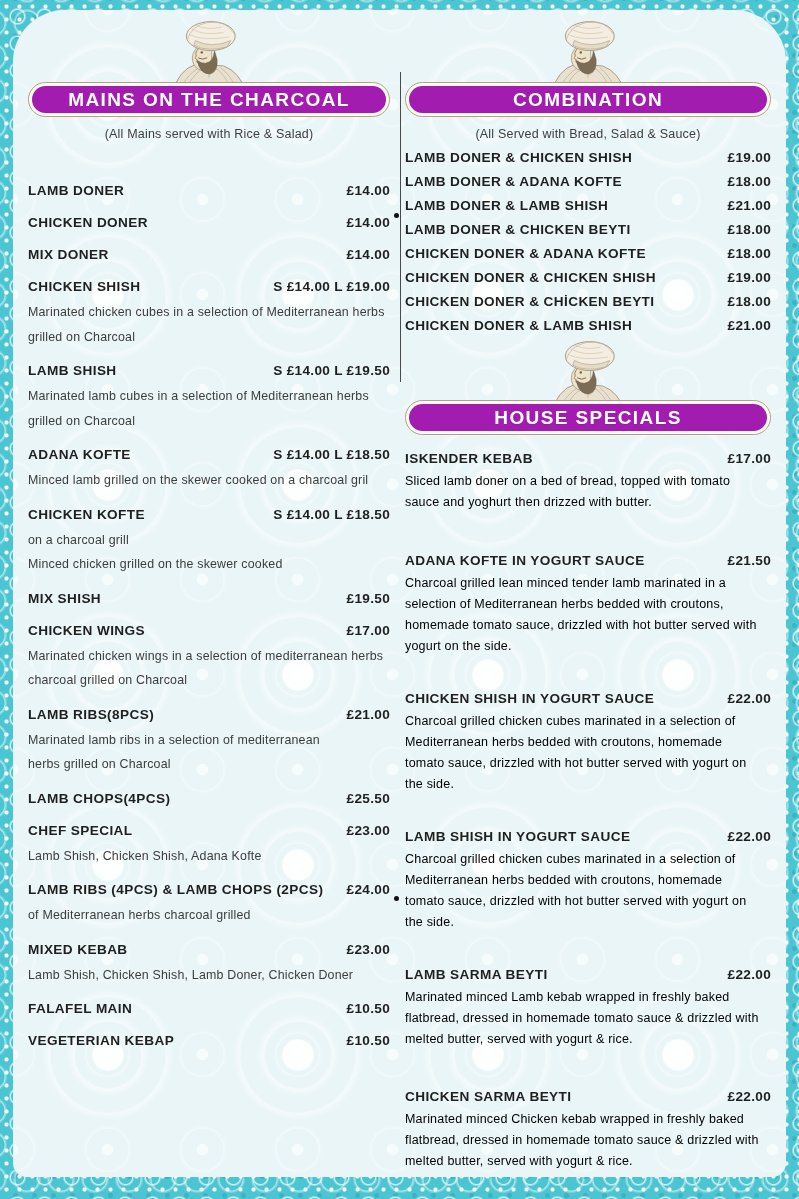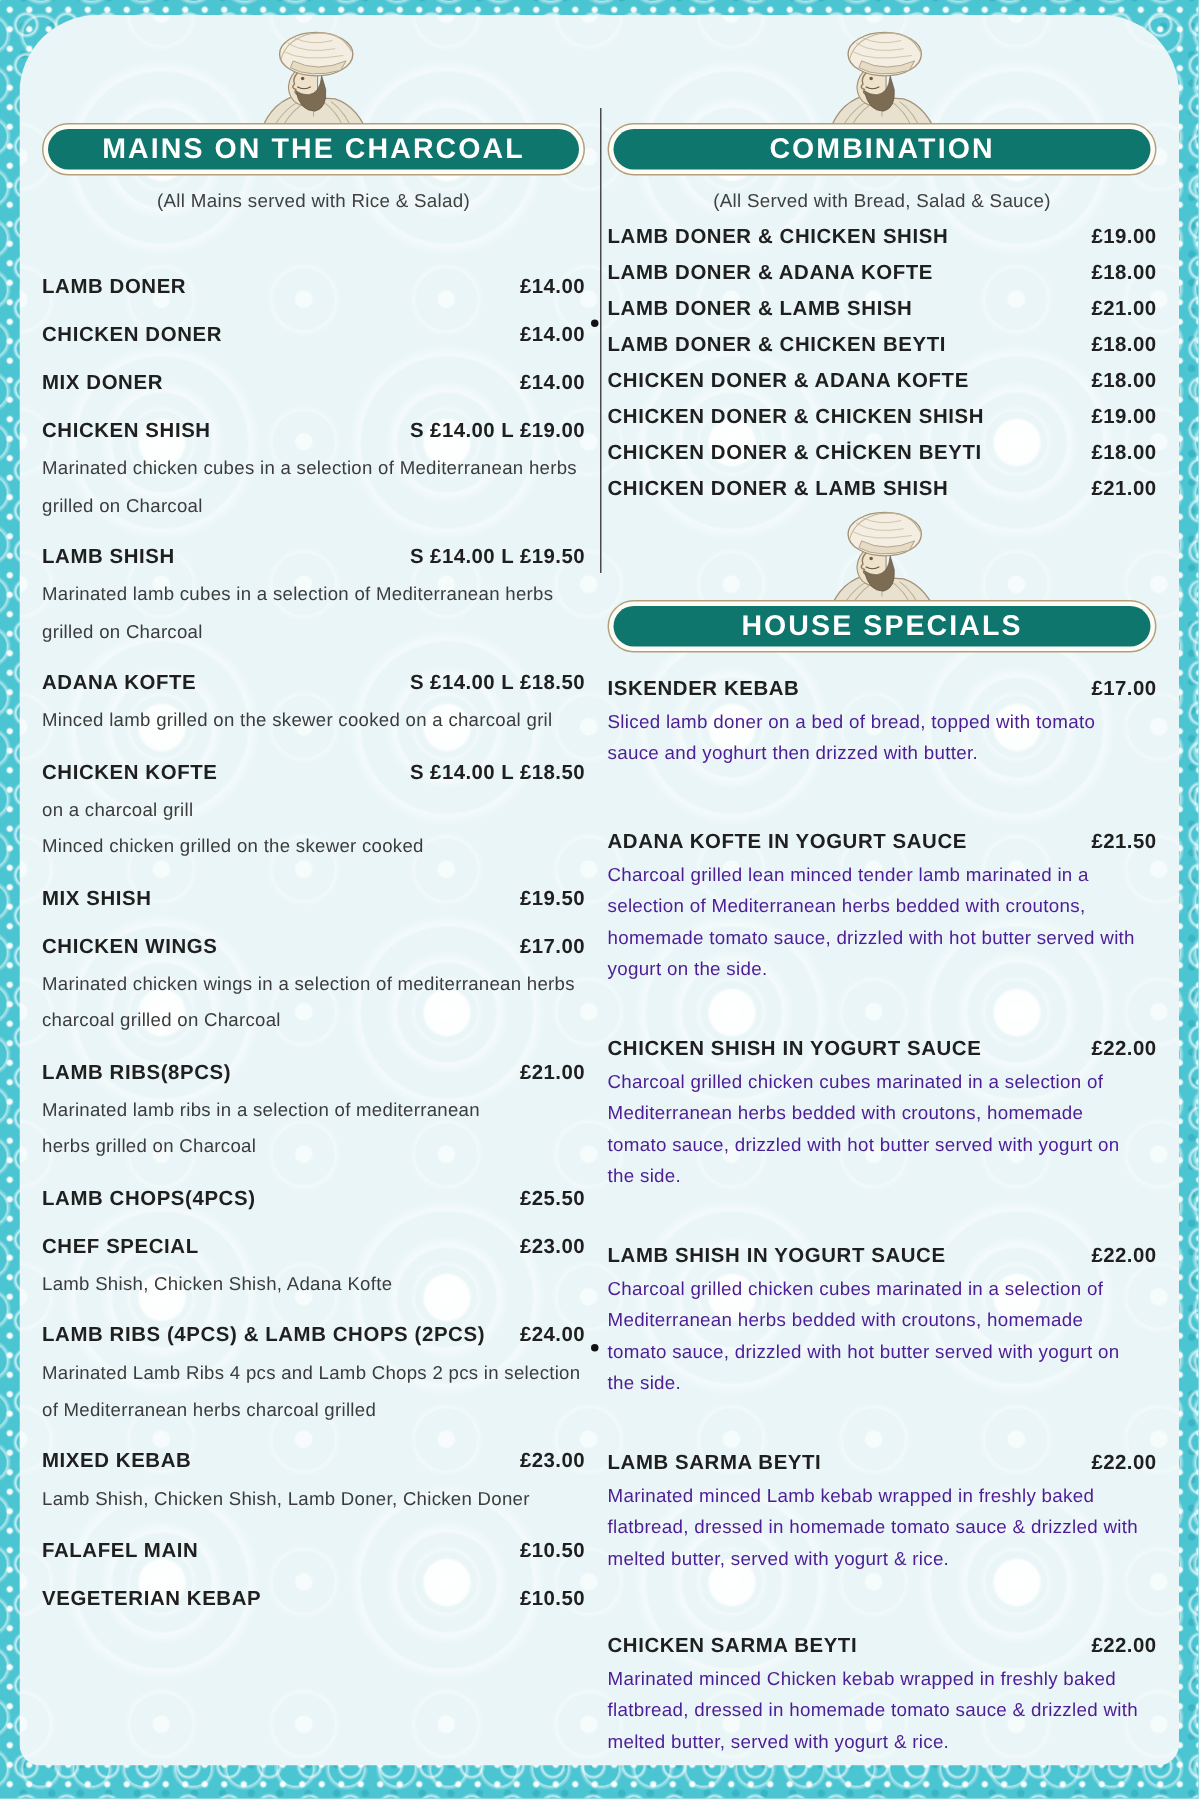--- a/index.html
+++ b/index.html
@@ -41,21 +41,21 @@
   .figure{display:block;margin:10px auto -12px;width:104px;height:76px;position:relative;z-index:1;}
   .figure2{margin-top:0;margin-bottom:-14px;}
 
   .banner{
     position:relative;z-index:2;
     border:1.5px solid #b3a078;border-radius:40px;
     background:#fdfbf4;padding:3px;
     box-shadow:0 0 0 1px rgba(255,255,255,.6) inset;
   }
   .banner-core{
-    background:#0f766e;border-radius:40px;height:27px;
+    background:#a21caf;border-radius:40px;height:27px;
     display:flex;align-items:center;justify-content:center;
     color:#ffffff;font-weight:700;font-size:19px;letter-spacing:1.4px;
     text-shadow:0 1px 0 rgba(0,0,0,.06);
   }
   .subtitle{
     text-align:center;font-size:12.5px;color:#404040;margin-top:9px;line-height:16px;letter-spacing:.2px;
   }
 
   .items{margin-top:39px;}
   .item{margin-bottom:12px;}
@@ -67,21 +67,21 @@
 
   .combo-items{margin-top:4px;}
   .combo-items .item{margin-bottom:0;text-align:center;}
   .combo-items .name,.combo-items .price{line-height:24px;}
 
   .sp-items{margin-top:14px;}
   .sp-items .item{margin-bottom:32px;}
   .sp-items .item:nth-of-type(1){margin-bottom:38px;}
   .sp-items .item:nth-of-type(5){margin-bottom:37px;}
   .sp-items .desc{margin-top:2px;}
-  .sp-items .desc-line{font-size:12.5px;line-height:21px;color:#4c1d95;}
+  .sp-items .desc-line{font-size:12.5px;line-height:21px;color:#000000;}
 
   .divider{position:absolute;left:400px;top:72px;width:1px;height:310px;background:#4a4a4a;}
   .stray-dot{position:absolute;width:5px;height:5px;border-radius:50%;background:#111;}
   .dot1{left:394px;top:213px;}
   .dot2{left:394px;top:896px;}
 </style>
 </head>
 <body>
 
 <svg width="0" height="0" style="position:absolute">
@@ -227,21 +227,20 @@
           <div class="desc-line">Lamb Shish, Chicken Shish, Adana Kofte</div>
         </div>
       </div>
 
       <div class="item">
         <div class="row">
           <span class="name">LAMB RIBS (4PCS) &amp; LAMB CHOPS (2PCS)</span>
           <span class="price">£24.00</span>
         </div>
         <div class="desc">
-          <div class="desc-line">Marinated Lamb Ribs 4 pcs and Lamb Chops 2 pcs in selection</div>
           <div class="desc-line">of Mediterranean herbs charcoal grilled</div>
         </div>
       </div>
 
       <div class="item">
         <div class="row">
           <span class="name">MIXED KEBAB</span>
           <span class="price">£23.00</span>
         </div>
         <div class="desc">

